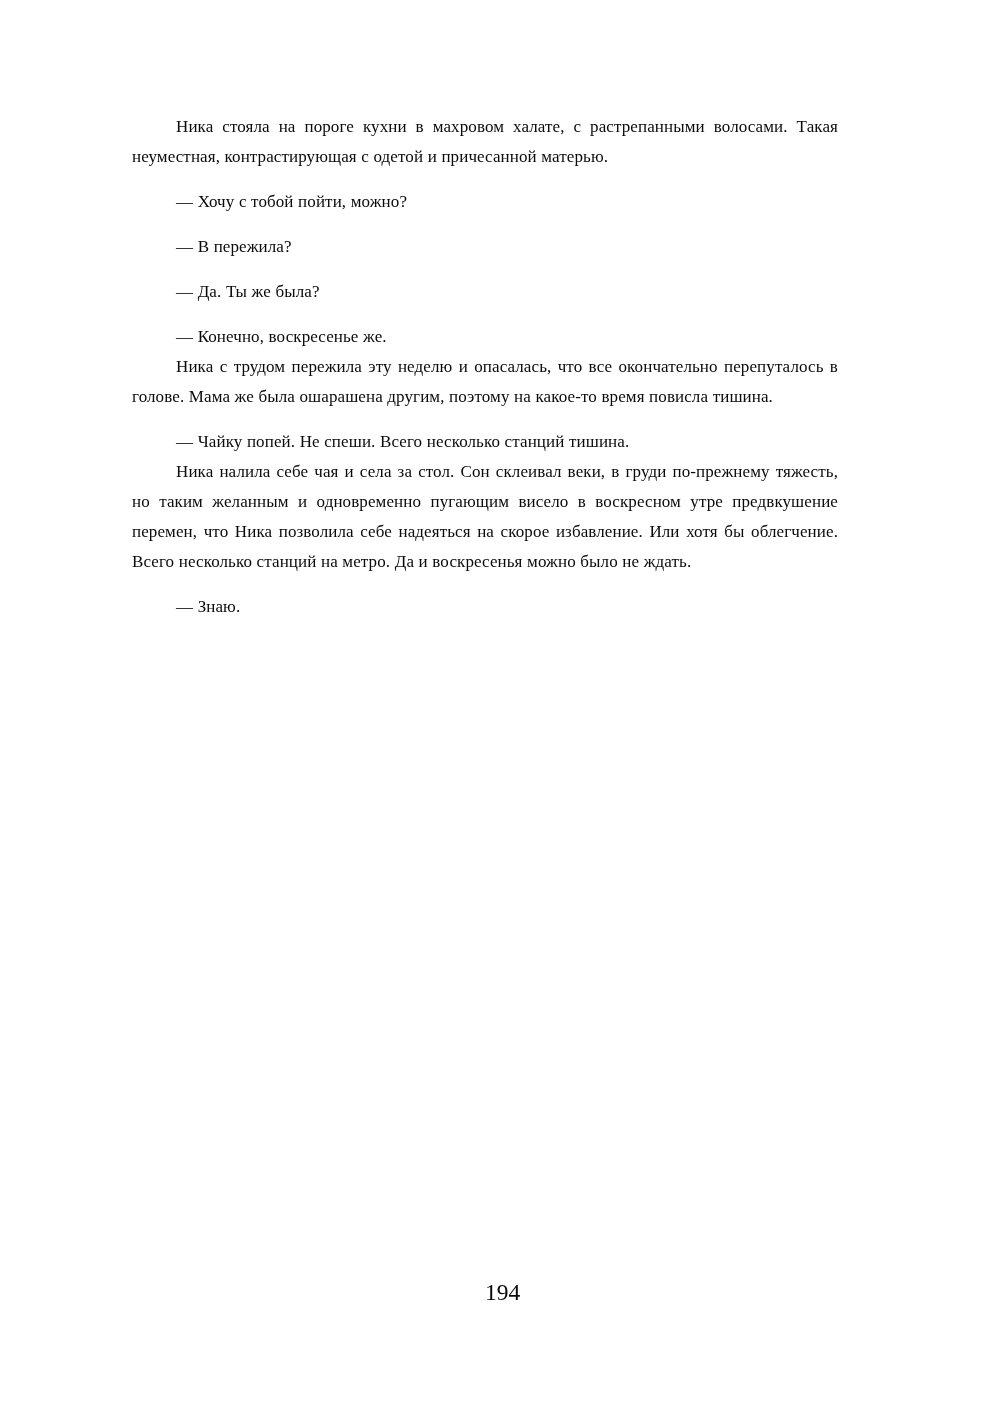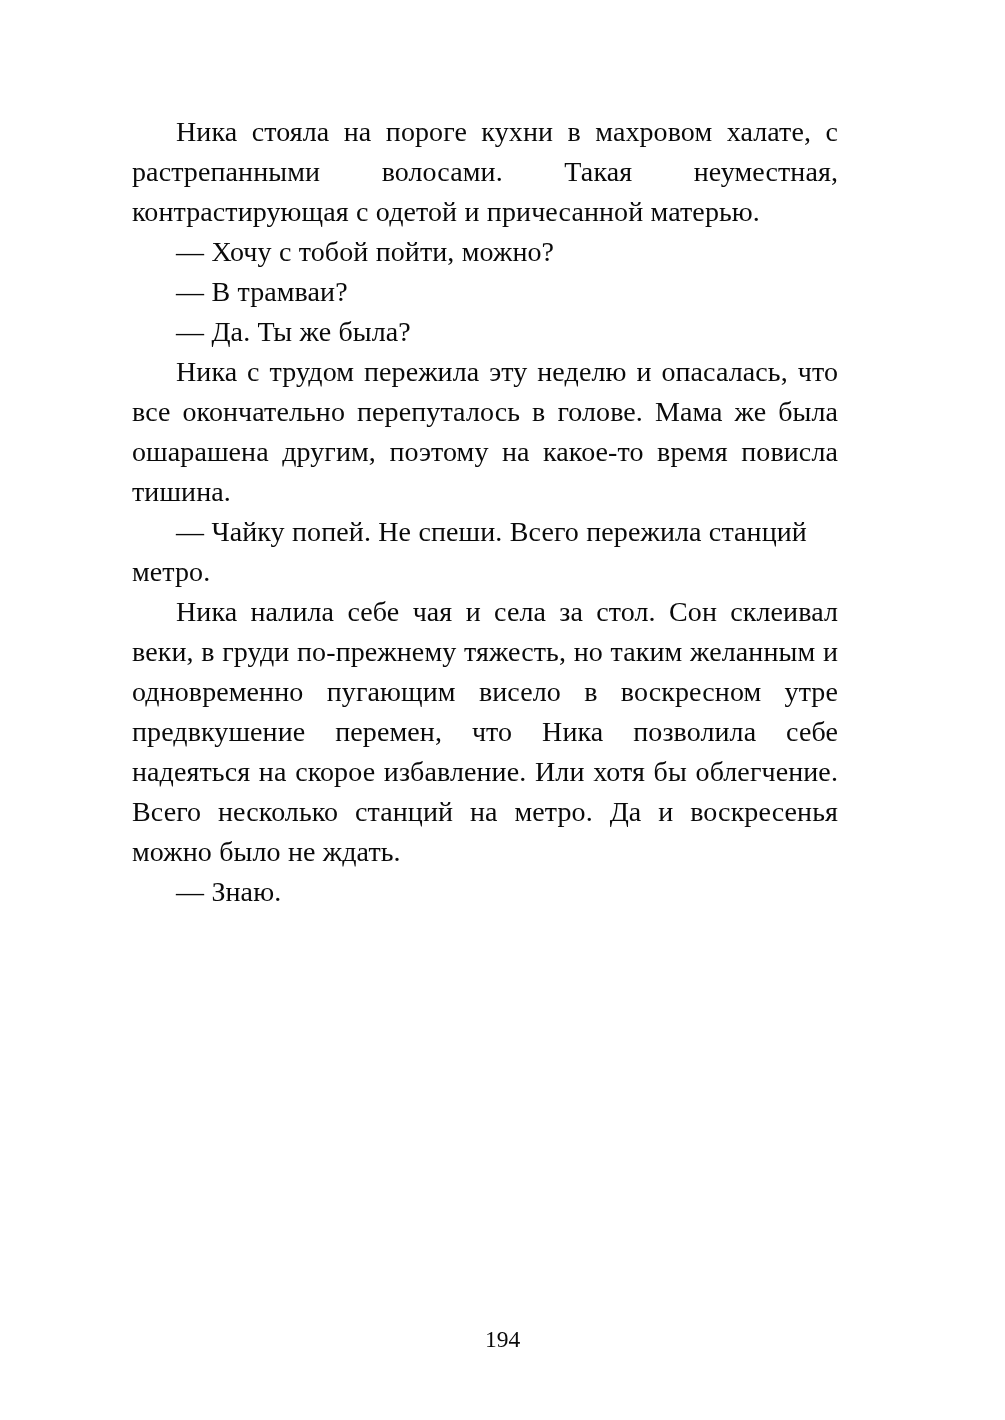--- a/index.html
+++ b/index.html
@@ -17,69 +17,70 @@
     color: #0a0a0a;
   }
   .text-column {
     position: absolute;
     left: 132px;
     top: 112px;
     width: 706px;
   }
   .para {
     margin: 0;
-    font-size: 28px;
-    line-height: 40px;
+    font-size: 17px;
+    line-height: 30px;
     text-align: justify;
     text-align-last: left;
     text-justify: inter-word;
     hyphens: manual;
     -webkit-hyphens: manual;
     letter-spacing: 0.1px;
     word-spacing: 0.2px;
   }
   .para.indent {
     text-indent: 44px;
   }
   .para.dialogue {
     text-indent: 44px;
     text-align: left;
+    margin-top: 15px;
   }
   .page-number {
     position: absolute;
     left: 0;
     top: 1278px;
     width: 1005px;
     text-align: center;
     font-size: 23.5px;
     line-height: 28px;
     font-family: "Liberation Serif", "DejaVu Serif", serif;
     color: #0a0a0a;
-    margin-top: 47px;
   }
 </style>
 </head>
 <body>
 
 <div class="page">
 
   <div class="text-column">
 
     <p class="para indent">Ника стояла на пороге кухни в махровом халате, с растрепанными волосами. Такая неуместная, контрастирующая с одетой и причесанной матерью.</p>
 
     <p class="para dialogue">— Хочу с тобой пойти, можно?</p>
 
-    <p class="para dialogue">— В трамваи?</p>
+    <p class="para dialogue">— В пережила?</p>
 
     <p class="para dialogue">— Да. Ты же была?</p>
 
+    <p class="para dialogue">— Конечно, воскресенье же.</p>
 
     <p class="para indent">Ника с трудом пережила эту неделю и опасалась, что все окончательно перепуталось в голове. Мама же была ошарашена другим, поэтому на какое-то время повисла тишина.</p>
 
-    <p class="para dialogue">— Чайку попей. Не спеши. Всего пережила станций метро.</p>
+    <p class="para dialogue">— Чайку попей. Не спеши. Всего несколько станций тишина.</p>
 
     <p class="para indent">Ника налила себе чая и села за стол. Сон склеивал веки, в груди по-прежнему тяжесть, но таким желанным и одновременно пугающим висело в воскресном утре предвкушение перемен, что Ника позволила себе надеяться на скорое избавление. Или хотя бы облегчение. Всего несколько станций на метро. Да и воскресенья можно было не ждать.</p>
 
     <p class="para dialogue">— Знаю.</p>
 
 
   </div>
 
   <div class="page-number">194</div>
 

